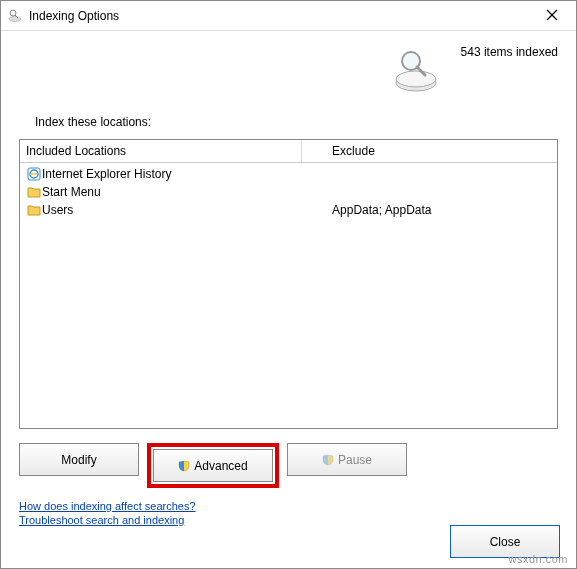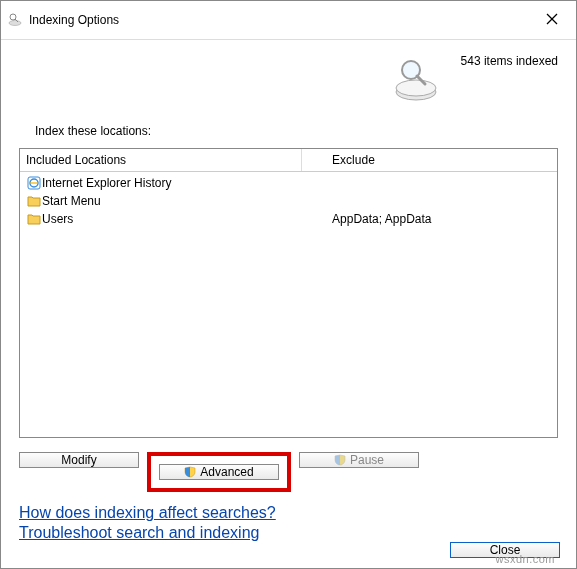--- a/index.html
+++ b/index.html
@@ -1,47 +1,47 @@
 <!DOCTYPE html>
 <html><head>
   <meta charset="utf-8">
   <style>
     * { box-sizing: border-box; margin: 0; padding: 0; }
     body { font-family: "Segoe UI", Tahoma, sans-serif; font-size: 12px; background: #fff; color: #000; }
     .window { width: 577px; height: 569px; border: 1px solid #888; background: #fff; position: relative; }
-    .titlebar { display: flex; align-items: center; padding: 4px 6px; border-bottom: 1px solid #ddd; height: 39px; }
+    .titlebar { display: flex; align-items: center; padding: 4px 6px; border-bottom: 1px solid #ddd; height: 30px; }
     .titlebar .title-icon { width: 16px; height: 16px; margin-right: 6px; display:flex; align-items:center; justify-content:center; }
     .titlebar .title-text { flex: 1; font-size: 12px; }
     .titlebar .close-btn { width: 36px; height: 28px; display: flex; align-items: center; justify-content: center; font-size: 14px; cursor: default; }
     .status-area { display: flex; padding: 10px 18px 8px 18px; gap: 20px; align-items: flex-start; justify-content: flex-end; }
     .mag-icon { width: 50px; height: 50px; display: flex; align-items: center; justify-content: center; margin-top: 4px; }
     .status-text { padding-top: 4px; }
     .status-text p { margin-bottom: 8px; font-size: 12px; }
     .locations-label { padding: 12px 18px 4px 34px; font-size: 12px; }
     .list-box { margin: 6px 18px 10px 18px; border: 1px solid #888; height: 290px; background: #fff; }
     .list-headers { display: flex; border-bottom: 1px solid #ccc; font-size: 12px; }
     .list-headers .col { padding: 4px 6px; border-right: 1px solid #ddd; }
     .list-headers .col:last-child { border-right: none; }
     .col-included { width: 55%; }
     .col-exclude { width: 45%; margin-left: 24px; }
     .list-body { padding: 2px 0; }
     .list-row { display: flex; font-size: 12px; height: 18px; align-items: center; }
     .list-row .col { padding: 1px 6px; display: flex; align-items: center; }
     .item-icon { width: 16px; height: 16px; display:flex; align-items:center; justify-content:center; }
     .button-row { display: flex; gap: 8px; padding: 4px 18px 8px 18px; }
-    .btn { height: 16px; border: 1px solid #888; background: linear-gradient(#fdfdfd,#eaeaea); display: inline-flex; align-items: center; justify-content: center; font-size: 12px; padding: 0 8px; min-width: 120px; cursor: default; }
+    .btn { height: 33px; border: 1px solid #888; background: linear-gradient(#fdfdfd,#eaeaea); display: inline-flex; align-items: center; justify-content: center; font-size: 12px; padding: 0 8px; min-width: 120px; cursor: default; }
     .btn.disabled { color: #888; }
     .btn .btn-icon { margin-right: 4px; display:flex; align-items:center; }
-    .highlight-box { border: 4px solid #d90000; padding: 8px; display: inline-flex; }
+    .highlight-box { border: 4px solid #d90000; padding: 2px; display: inline-flex; }
     .highlight-box .btn { min-width: 120px; }
     .links { padding: 2px 18px 10px 18px; }
-    .links a { display: block; color: #0645ad; text-decoration: underline; font-size: 16px; margin: 2px 0; cursor: pointer; }
+    .links a { display: block; color: #0645ad; text-decoration: underline; font-size: 11px; margin: 2px 0; cursor: pointer; }
     .footer { position: absolute; bottom: 10px; right: 16px; }
     .footer .btn { min-width: 110px; border: 1px solid #0a61c9; background: linear-gradient(#fdfdfd,#eaeaea); }
-    .watermark { position: absolute; bottom: 3px; right: 21px; font-size: 11px; color: #999; letter-spacing: 0.5px; }
+    .watermark { position: absolute; bottom: 3px; right: 8px; font-size: 11px; color: #999; letter-spacing: 0.5px; }
   </style>
 </head>
 <body>
 
 <div class="window">
 
   <div class="titlebar">
     <span class="title-icon">
       <svg width="16" height="16" viewBox="0 0 32 32">
         <ellipse cx="16" cy="22" rx="12" ry="5" fill="#ddd" stroke="#999" stroke-width="1"></ellipse>

